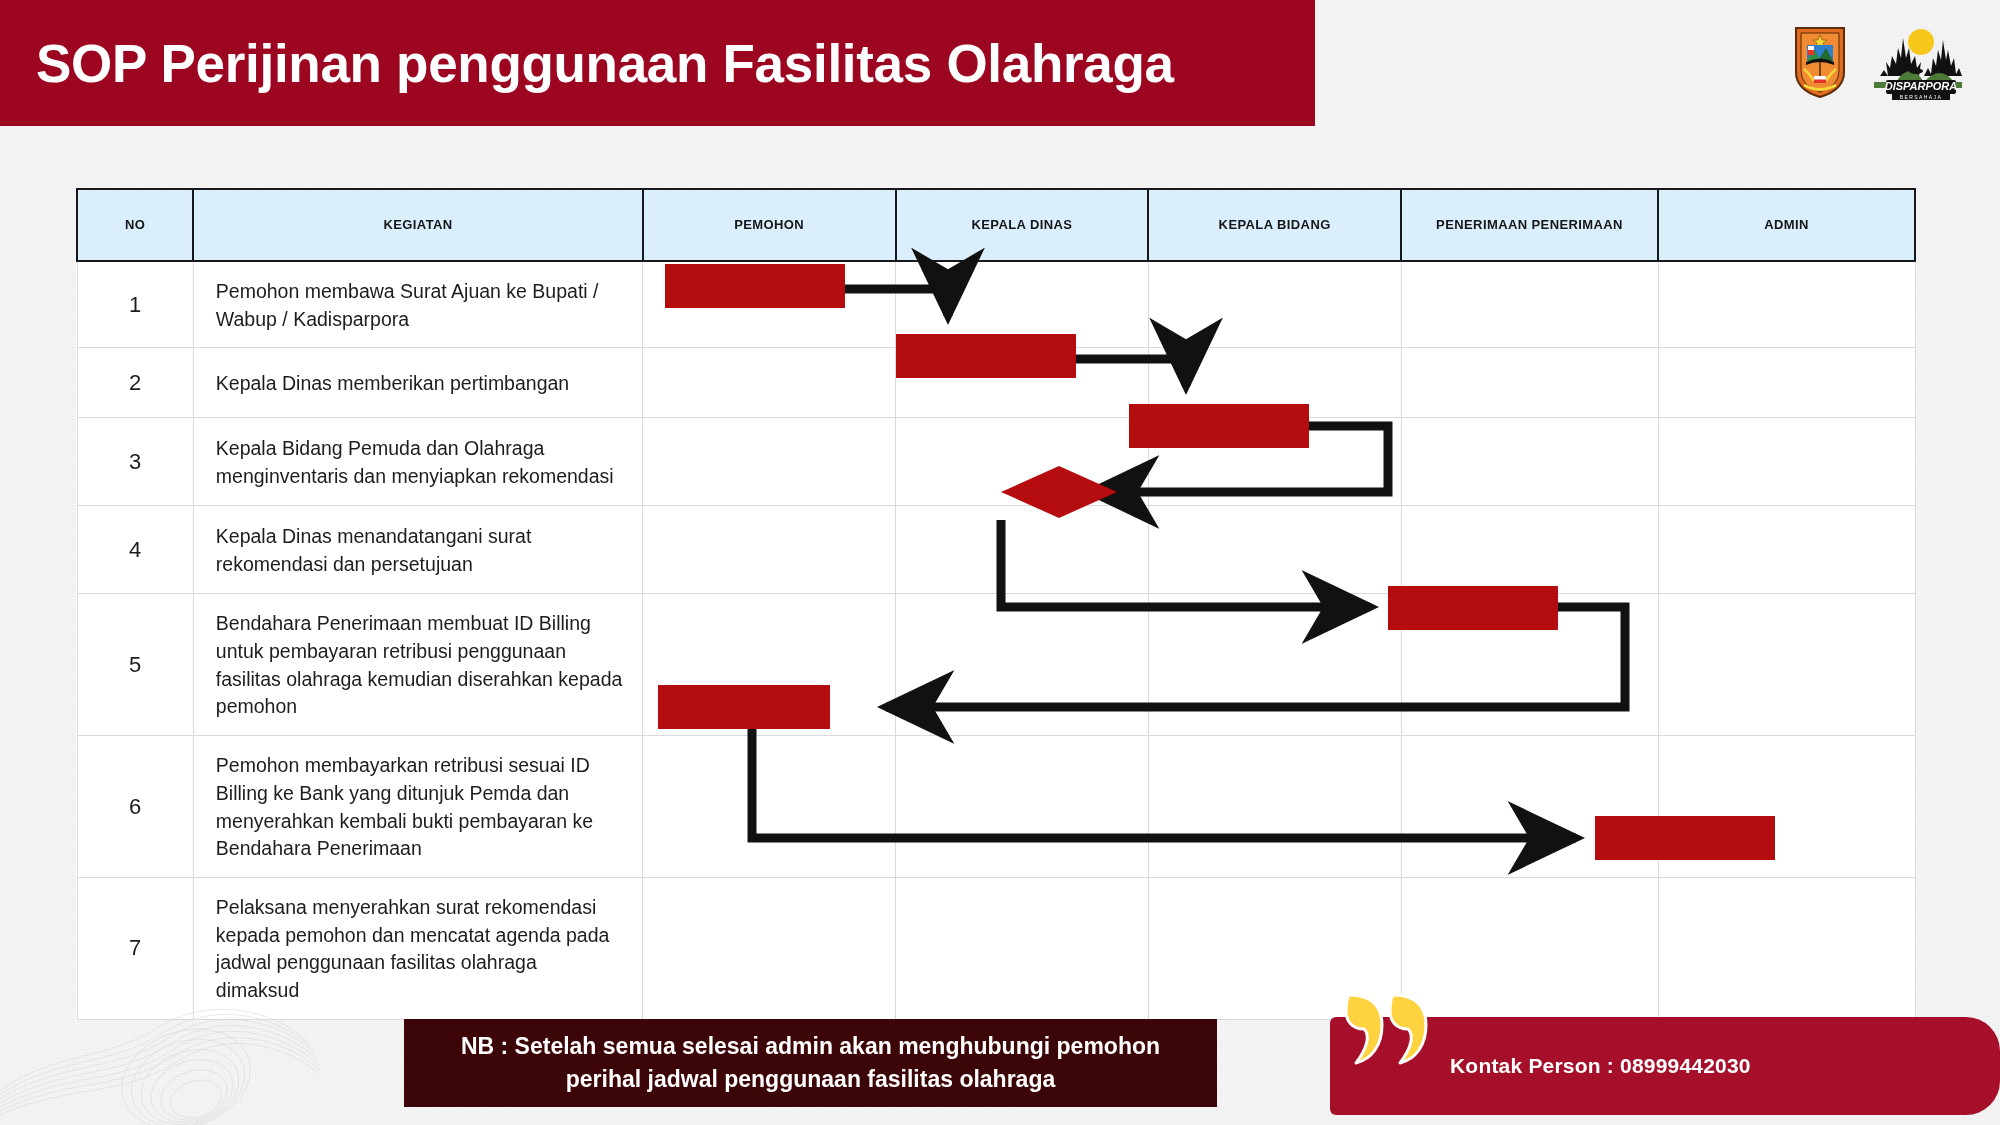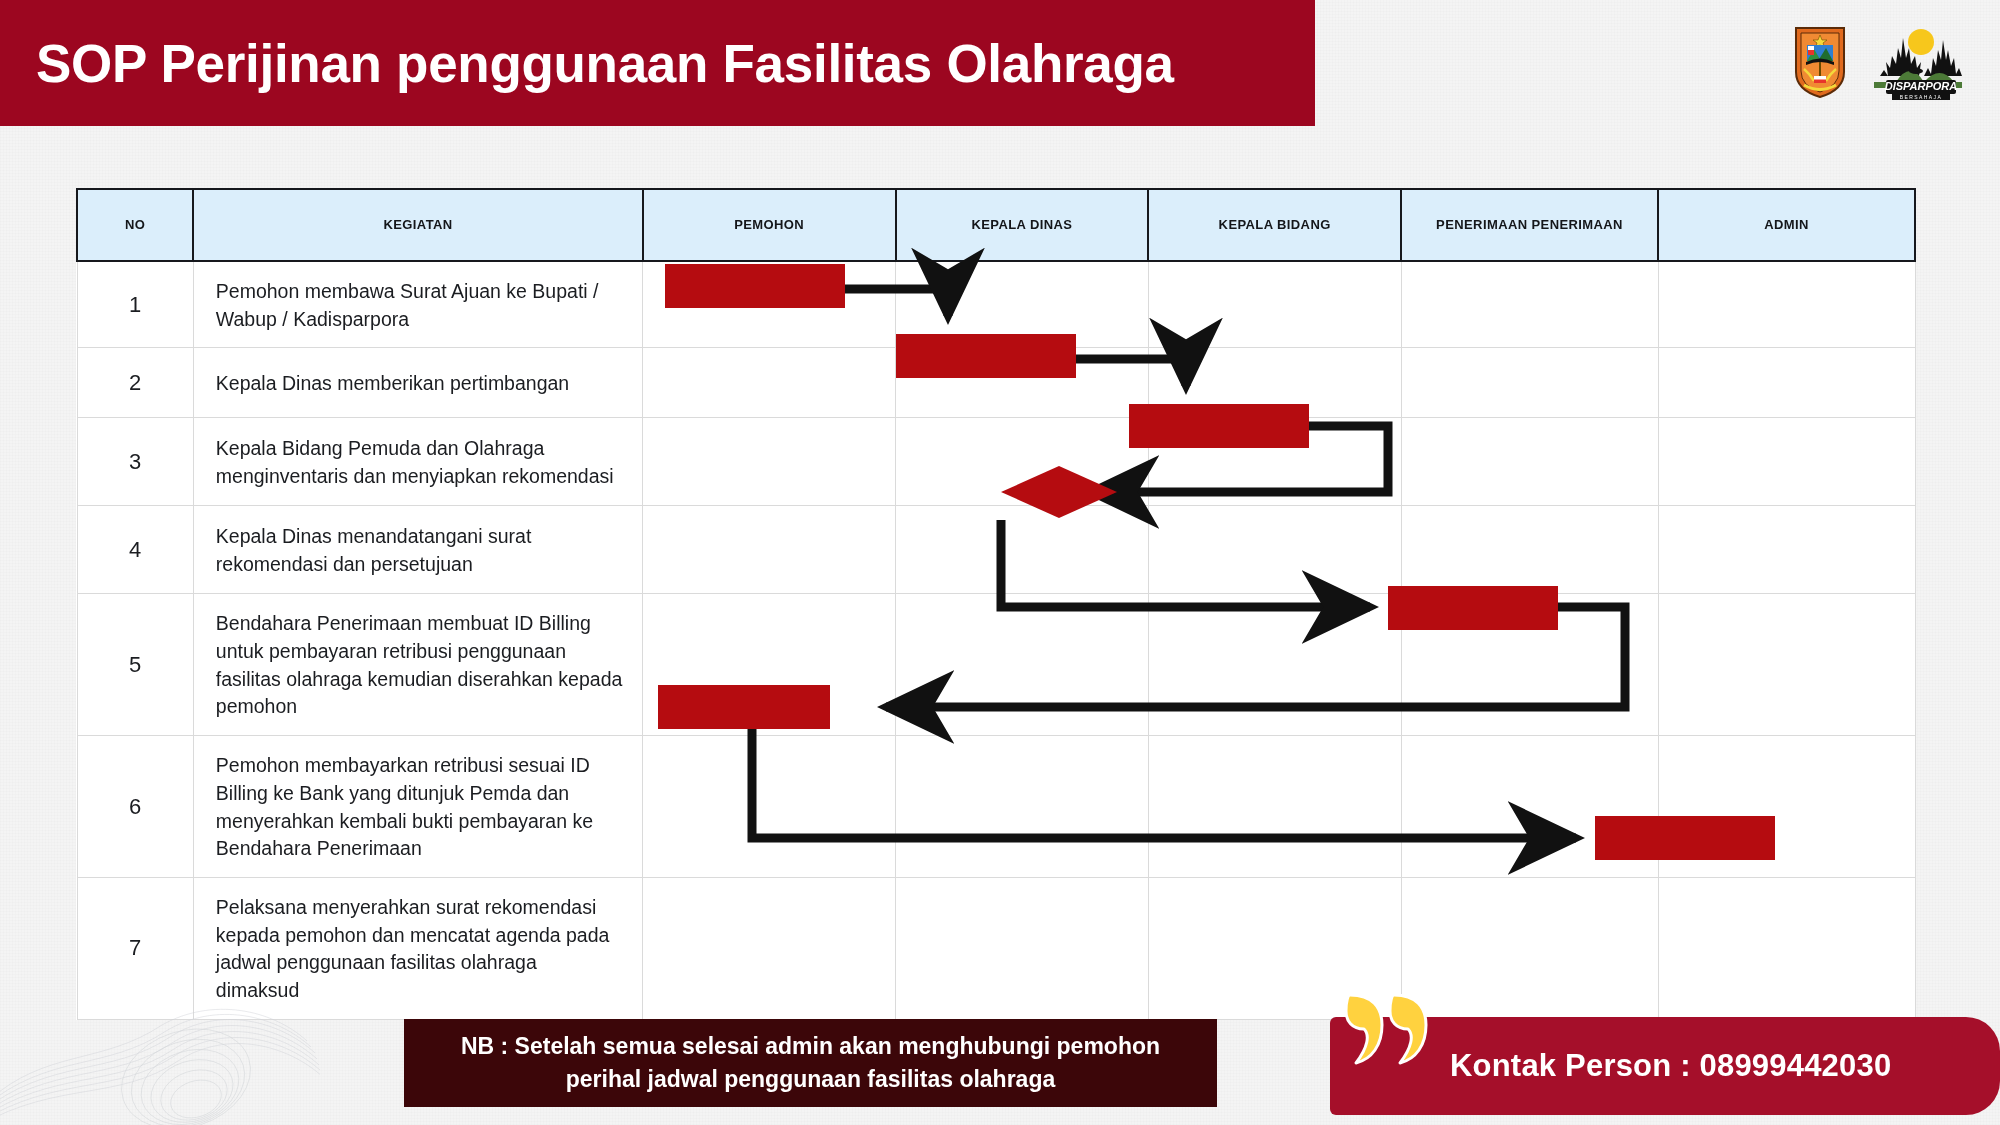--- a/index.html
+++ b/index.html
@@ -110,21 +110,21 @@
     position:absolute;right:0;bottom:10px;
     width:670px;height:98px;
     background:#a50f2a;
     border-top-left-radius:6px;
     border-bottom-left-radius:6px;
     border-top-right-radius:34px;
     border-bottom-right-radius:34px;
     display:flex;align-items:center;
   }
   .kontak-text{
-    color:#ffffff;font-size:31px;font-weight:bold;
+    color:#ffffff;font-size:21px;font-weight:bold;
     margin-left:120px;letter-spacing:.2px;
   }
   .quote-icon{
     position:absolute;left:12px;top:-28px;
     width:96px;height:78px;
   }
 </style>
 </head>
 <body>
 

